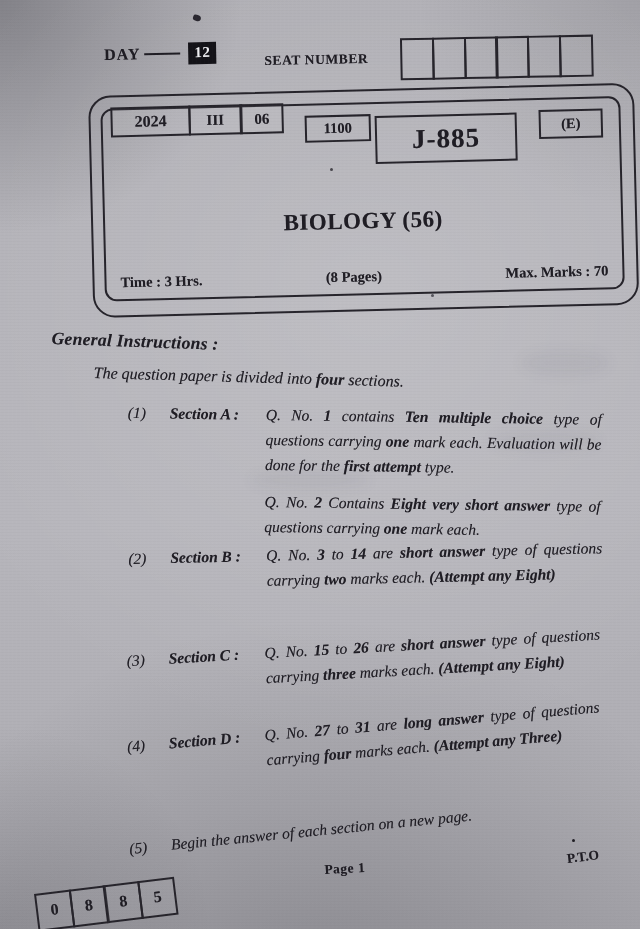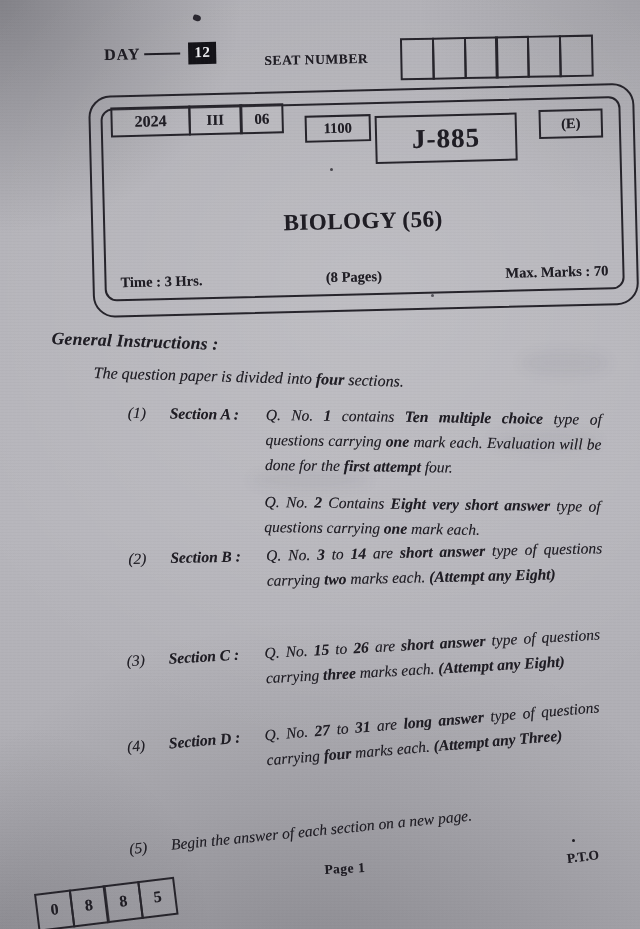--- a/index.html
+++ b/index.html
@@ -137,21 +137,21 @@
     </div>
   </div>
 
   <div id="gi-heading" class="abs rot ink">General Instructions :</div>
   <div id="intro-line" class="abs rot ink"><span>The question paper is divided into </span><span class="b">four</span><span> sections.</span></div>
 
   <div id="item-1" class="abs rot item ink">
     <span class="num">(1)</span>
     <span class="sec">Section A :</span>
     <div class="body">
-      <p><span>Q. No. </span><span class="b">1</span><span> contains </span><span class="b">Ten multiple choice</span><span> type of questions carrying </span><span class="b">one</span><span> mark each. Evaluation will be done for the </span><span class="b">first attempt</span><span> four.</span></p>
+      <p><span>Q. No. </span><span class="b">1</span><span> contains </span><span class="b">Ten multiple choice</span><span> type of questions carrying </span><span class="b">one</span><span> mark each. Evaluation will be done for the </span><span class="b">first attempt</span><span> type.</span></p>
       <p><span>Q. No. </span><span class="b">2</span><span> Contains </span><span class="b">Eight very short answer</span><span> type of questions carrying </span><span class="b">one</span><span> mark each.</span></p>
     </div>
   </div>
 
   <div id="item-2" class="abs rot item ink">
     <span class="num">(2)</span>
     <span class="sec">Section B :</span>
     <div class="body">
       <p><span>Q. No. </span><span class="b">3</span><span> to </span><span class="b">14</span><span> are </span><span class="b">short answer</span><span> type of questions carrying </span><span class="b">two</span><span> marks each. </span><span class="b">(Attempt any Eight)</span></p>
     </div>

